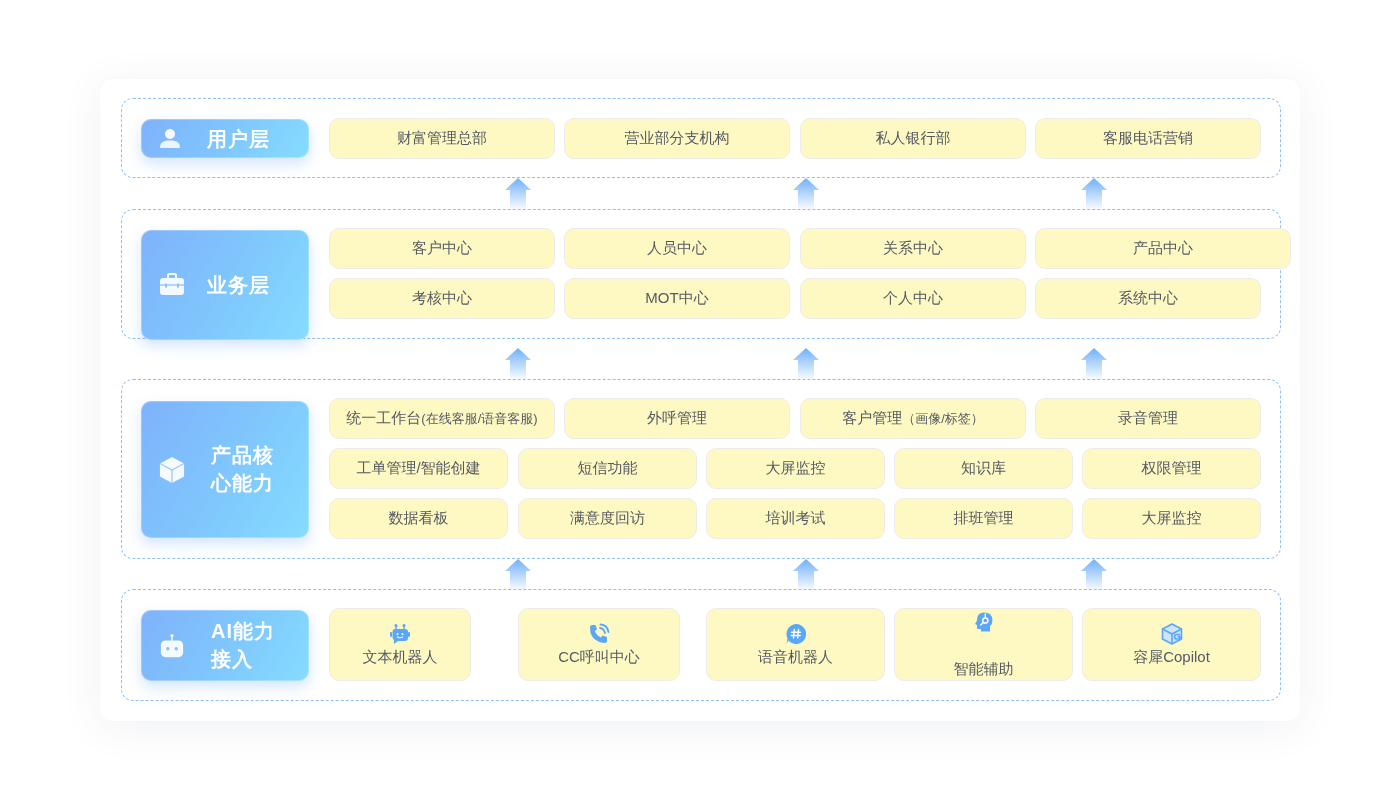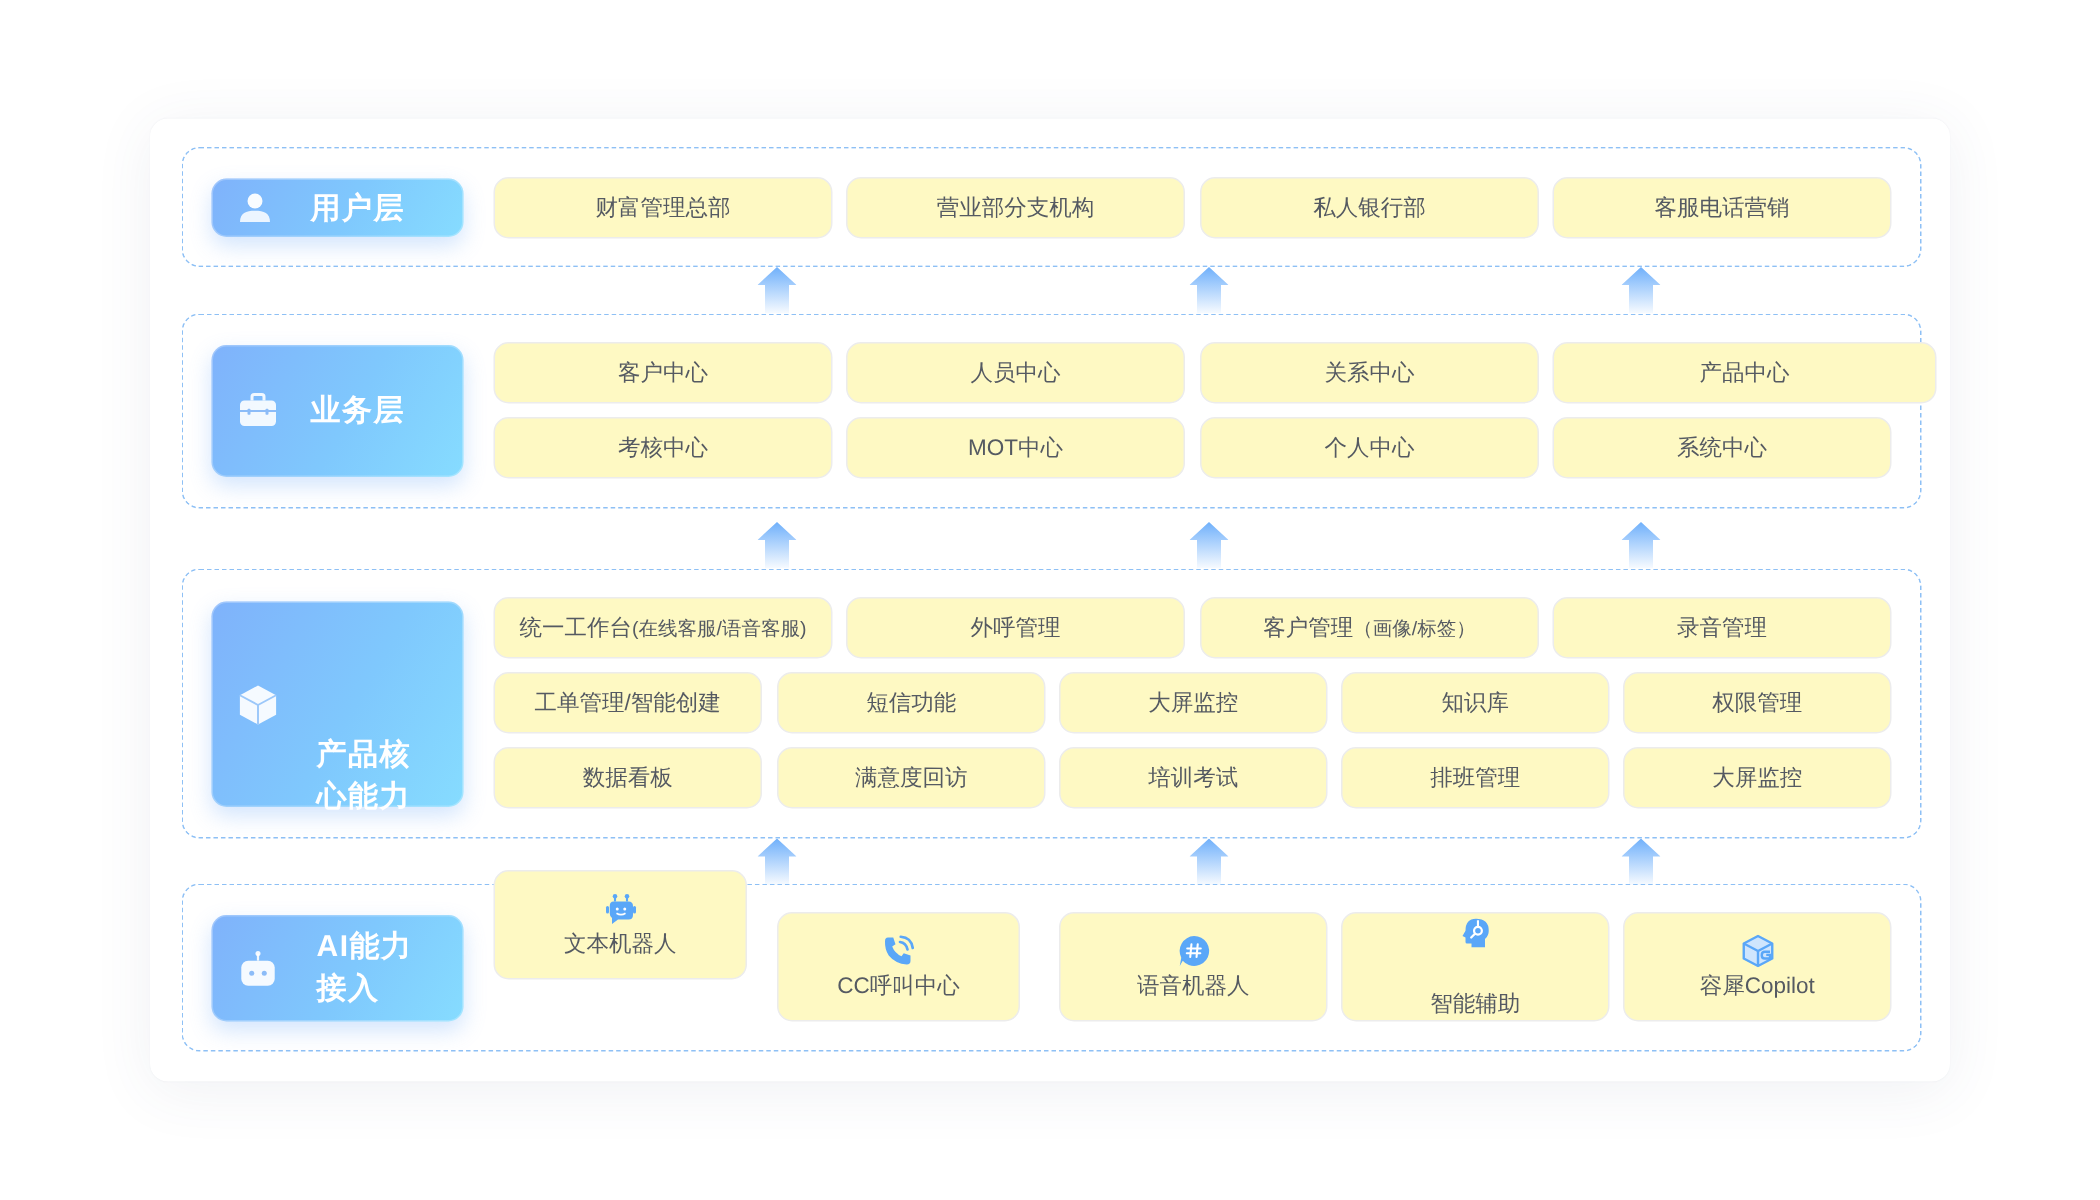--- a/index.html
+++ b/index.html
@@ -69,21 +69,21 @@
     <path d="M13 0 L26 12 L21 12 L21 31 L5 31 L5 12 L0 12 Z" fill="url(#ag1)"></path>
   </svg>
 <svg class="arrow" style="left:793px;top:178px;" viewBox="0 0 26 31">
     <path d="M13 0 L26 12 L21 12 L21 31 L5 31 L5 12 L0 12 Z" fill="url(#ag1)"></path>
   </svg>
 <svg class="arrow" style="left:1081px;top:178px;" viewBox="0 0 26 31">
     <path d="M13 0 L26 12 L21 12 L21 31 L5 31 L5 12 L0 12 Z" fill="url(#ag1)"></path>
   </svg>
 
 <div class="layer" style="top:209px;height:130px;"></div>
-<div class="tag" style="top:230px;height:88px;">
+<div class="tag" style="top:230px;height:110px;">
   <span class="tag-icon">
     <svg width="26" height="24" viewBox="0 0 26 24">
       <path d="M9 5 V2.5 Q9 1 10.5 1 H15.5 Q17 1 17 2.5 V5" fill="none" stroke="#ffffff" stroke-width="2" opacity="0.9"></path>
       <rect x="1" y="5" width="24" height="17" rx="3" fill="#ffffff" opacity="0.9"></rect>
       <path d="M1 12 H25" stroke="#8cbcf8" stroke-width="1.2"></path>
       <rect x="6" y="10.5" width="2" height="4" rx="0.6" fill="#8cbcf8"></rect>
       <rect x="18" y="10.5" width="2" height="4" rx="0.6" fill="#8cbcf8"></rect>
     </svg>
   </span>
   <span class="tag-label" style="left:66px;">业务层</span>
@@ -110,21 +110,21 @@
 <div class="layer" style="top:379px;height:180px;"></div>
 <div class="tag" style="top:401px;height:137px;">
   <span class="tag-icon" style="left:18px;">
     <svg width="28" height="30" viewBox="0 0 28 30">
       <path d="M14 1 L27 8 L27 22 L14 29 L1 22 L1 8 Z" fill="#ffffff" opacity="0.92"></path>
       <path d="M1 8 L14 15 L27 8" fill="none" stroke="#9cc8fa" stroke-width="1.4"></path>
       <path d="M14 15 L14 29" stroke="#9cc8fa" stroke-width="1.4"></path>
     </svg>
   </span>
   <div style="position:absolute;left:70px;top:40px;">
-    <div class="tag-label" style="position:static;margin-top:48px;">产品核</div>
+    <div class="tag-label" style="position:static;">产品核</div>
     <div class="tag-label" style="position:static;">心能力</div>
   </div>
 </div>
 
 <div class="cell" style="left:329px;top:398px;width:226px;">
   <span>统一工作台</span>
     <span class="small">(在线客服/语音客服)</span>
 </div>
 <div class="cell" style="left:564px;top:398px;width:226px;">
   <span>外呼管理</span>
@@ -169,21 +169,21 @@
       <circle cx="9.5" cy="17" r="1.8" fill="#8cbcf8"></circle>
       <circle cx="18.5" cy="17" r="1.8" fill="#8cbcf8"></circle>
     </svg>
   </span>
   <div style="position:absolute;left:70px;top:7px;">
     <div class="tag-label" style="position:static;">AI能力</div>
     <div class="tag-label" style="position:static;">接入</div>
   </div>
 </div>
 
-<div class="cell tall" style="left:329px;top:580px;width:169px;">
+<div class="cell tall" style="left:329px;top:608px;width:142px;">
   <span class="ai-icon">
     <svg width="22" height="22" viewBox="0 0 22 22">
       <circle cx="7" cy="2.5" r="1.5" fill="#5aa7f8"></circle>
         <circle cx="15" cy="2.5" r="1.5" fill="#5aa7f8"></circle>
       <line x1="7" y1="3" x2="7" y2="6" stroke="#5aa7f8" stroke-width="1.4"></line>
         <line x1="15" y1="3" x2="15" y2="6" stroke="#5aa7f8" stroke-width="1.4"></line>
       <rect x="1" y="9" width="2" height="5" rx="1" fill="#5aa7f8"></rect>
         <rect x="19" y="9" width="2" height="5" rx="1" fill="#5aa7f8"></rect>
       <path d="M6 6 H16 Q19 6 19 9 V15 Q19 18 16 18 H9 L5 21 L5 17 Q3.5 16 3.5 14 V9 Q3.5 6 6 6 Z" fill="#5aa7f8"></path>
       <circle cx="8.5" cy="11" r="1" fill="#fff"></circle>

